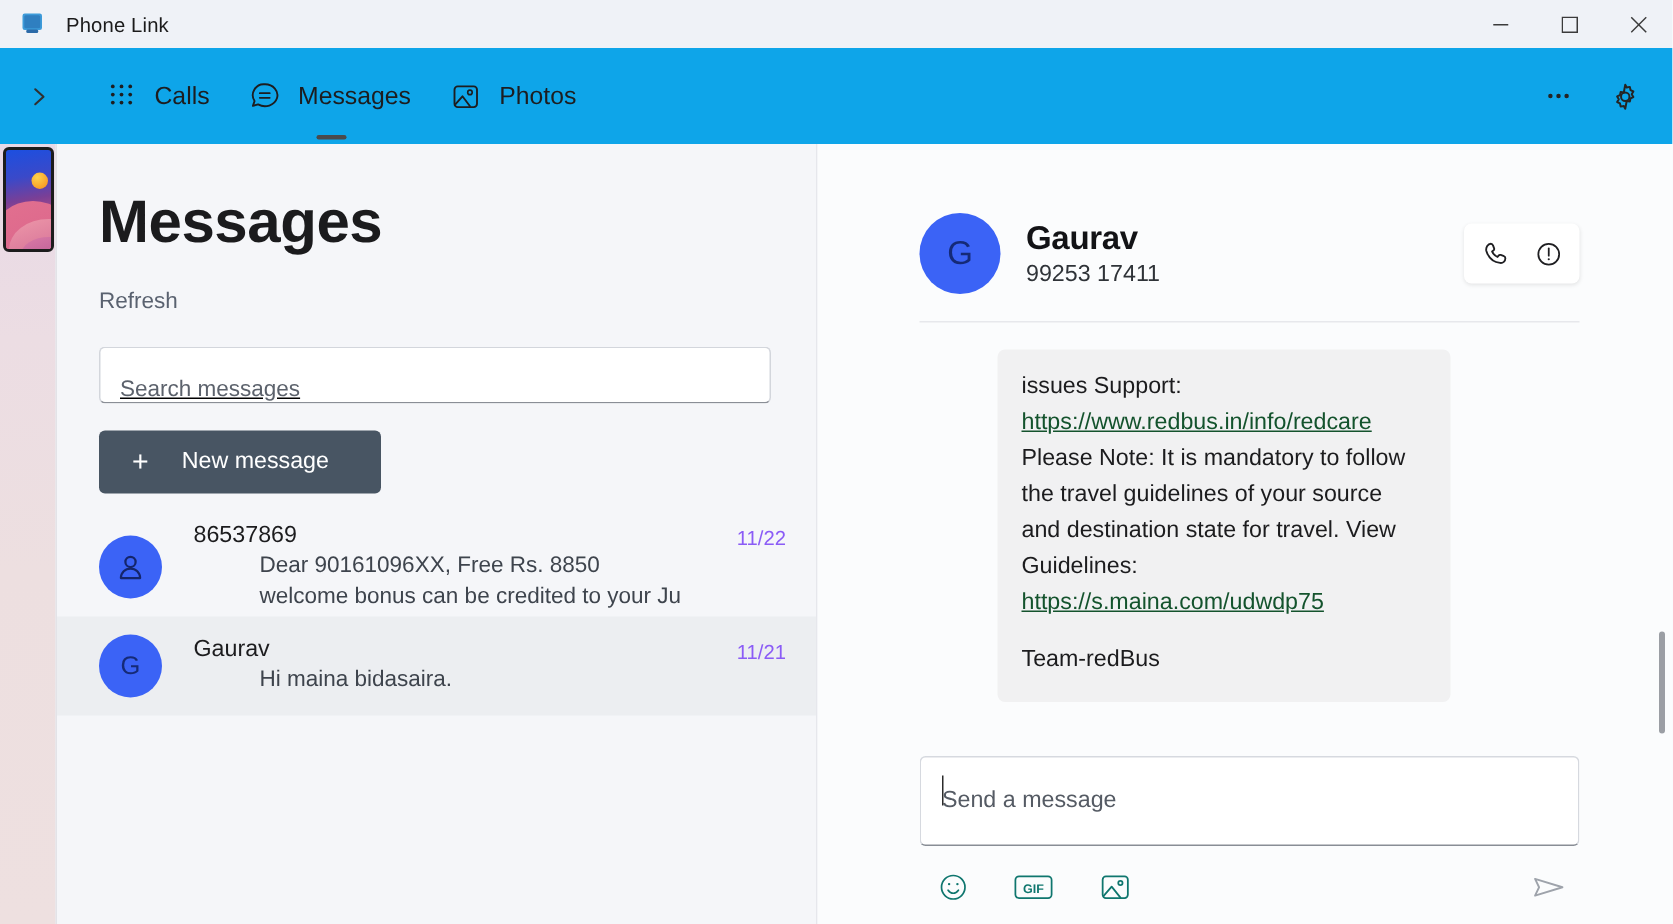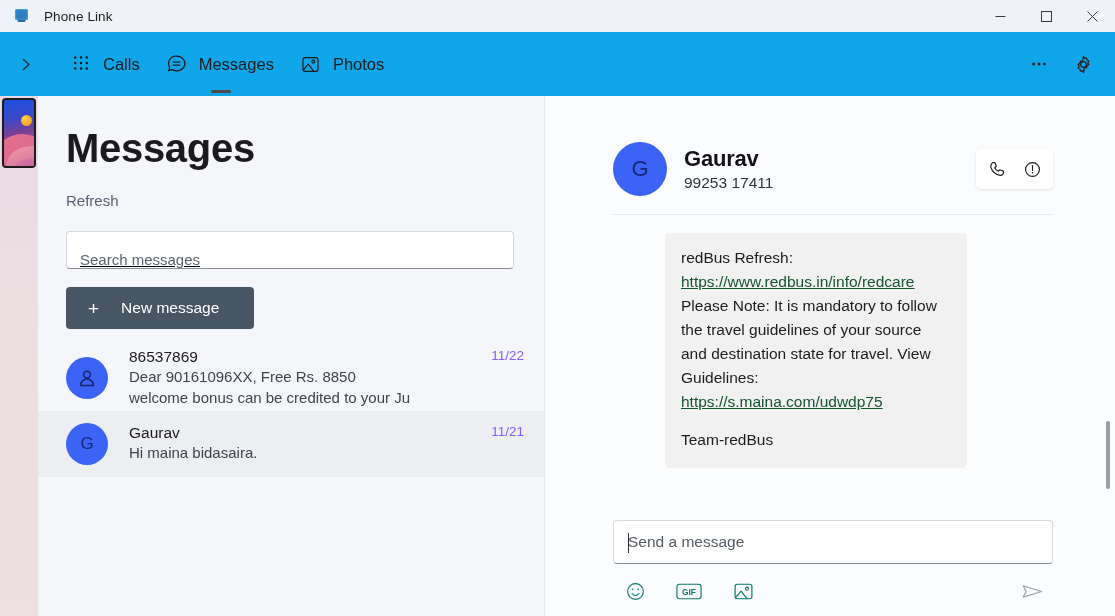--- a/index.html
+++ b/index.html
@@ -183,36 +183,36 @@
   .conv-item.selected { background: #eceef1; }
   .avatar {
     width: 42px; height: 42px; flex: 0 0 42px;
     border-radius: 50%;
     background: #3b63f6;
     display: flex; align-items: center; justify-content: center;
     color: #152a77; font-size: 17px; font-weight: 500;
     margin-right: 21px;
   }
   .conv-text { flex: 1 1 auto; min-width: 0; }
-  .conv-top { display: flex; align-items: flex-start; }
+  .conv-top { display: flex; align-items: flex-end; }
   .conv-name {
     font-size: 15.5px; color: #1c1c1e; font-weight: 500;
     white-space: nowrap;
   }
   .conv-date {
     margin-left: auto; font-size: 13.5px; color: #8b5cf6;
     padding-left: 10px;
   }
   .conv-snippet {
     font-size: 15px; color: #3e444d;
     line-height: 1.42;
     white-space: nowrap; overflow: hidden;
     max-height: 44px;
   }
-  .conv-snippet span { display: block; }
+  .conv-snippet span { display: block; margin-left: 44px; }
 
   .list-footer {
     flex: 0 0 44px; height: 44px;
     background: #f5f6f9;
     display: flex; align-items: center;
     padding-left: 28px;
     border-top: 1px solid #e8e9ed;
   }
   .troubleshoot {
     font-size: 15px; color: #4b5362;
@@ -269,21 +269,21 @@
     line-height: 1.55;
   }
   .bubble a { color: #14532d; text-decoration: underline; }
   .bubble .gap { display: block; height: 14px; }
 
   .composer {
     flex: 0 0 auto;
     padding: 0 62px 10px 68px;
   }
   .composer-box {
-    height: 44px;
+    height: 60px;
     background: #ffffff;
     border: 1px solid #d6d9df;
     border-bottom: 1.5px solid #888d95;
     border-radius: 4px;
     display: flex; align-items: center;
     padding: 0 14px;
     position: relative;
   }
   .composer-box input {
     border: 0; outline: 0; background: transparent;
@@ -514,21 +514,21 @@
               <circle cx="10" cy="10" r="7.3"></circle>
               <line x1="10" y1="5.9" x2="10" y2="11" stroke-linecap="round"></line>
               <circle cx="10" cy="13.5" r="0.75" fill="currentColor" stroke="none"></circle>
             </svg>
           </div>
         </div>
       </div>
 
       <div class="thread">
         <div class="bubble">
-          <span>redBus Refresh: </span><a href="#">https://www.redbus.in/info/redcare</a>
+          <span>issues Support: </span><a href="#">https://www.redbus.in/info/redcare</a>
           <span>Please Note: It is mandatory to follow the travel guidelines of your source and destination state for travel. View Guidelines: </span><a href="#">https://s.maina.com/udwdp75</a>
           <span class="gap"></span>
           <span>Team-redBus</span>
         </div>
       </div>
 
       <div class="composer">
         <div class="composer-box">
           <div class="caret"></div>
           <input type="text" placeholder="Send a message" style="">

